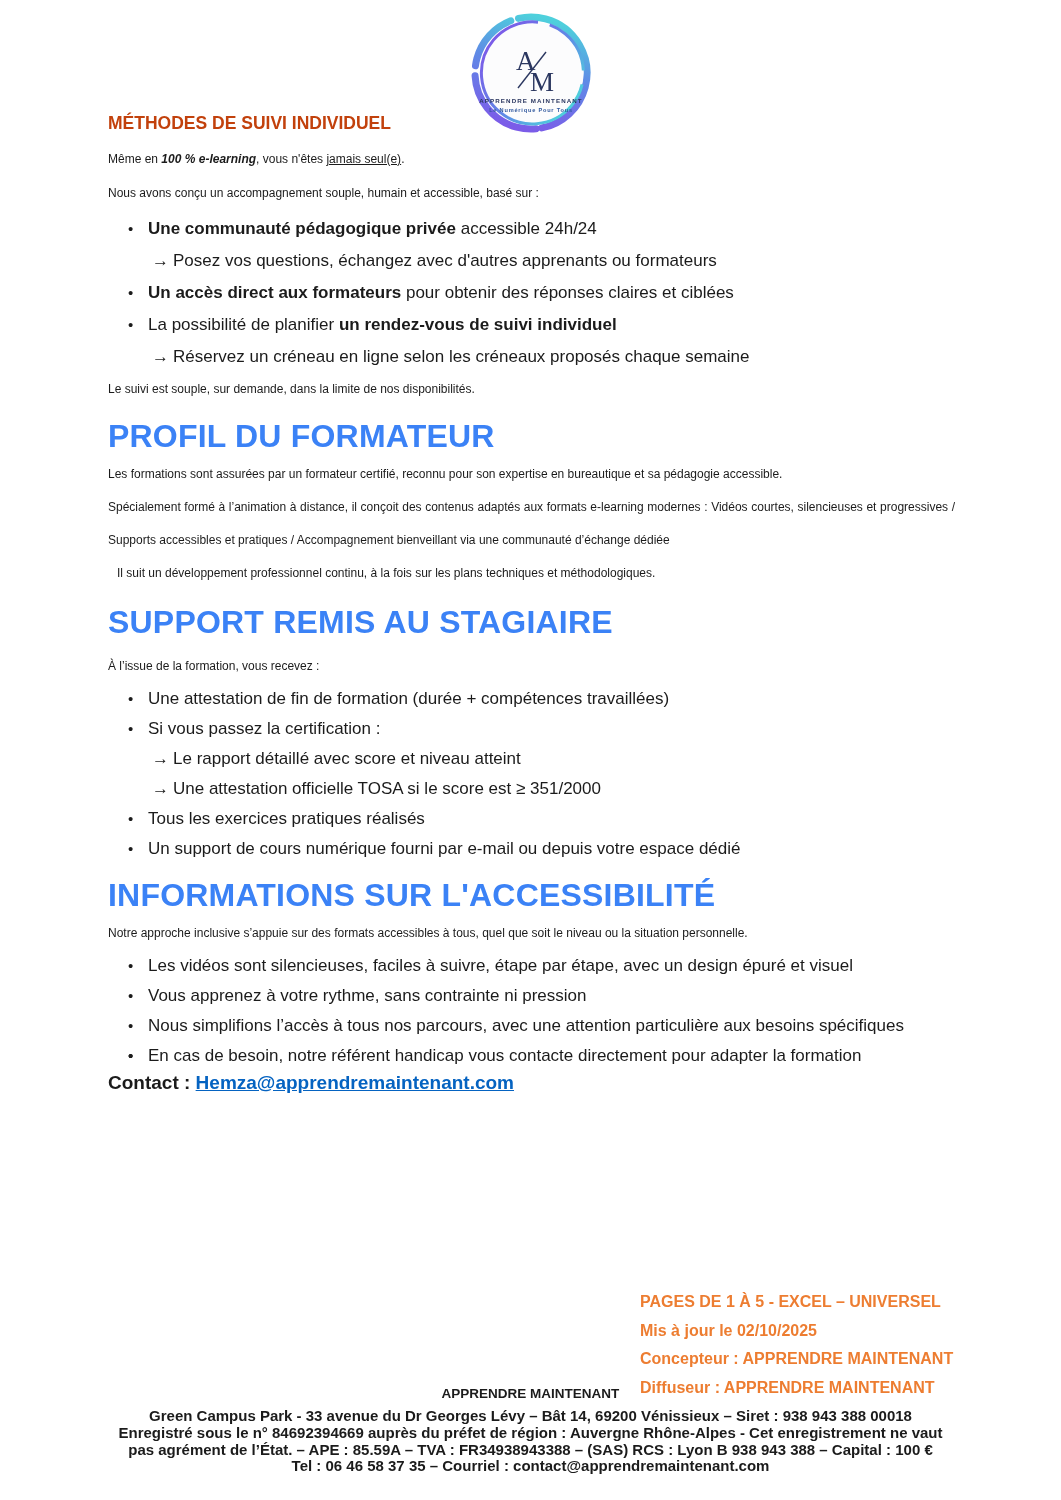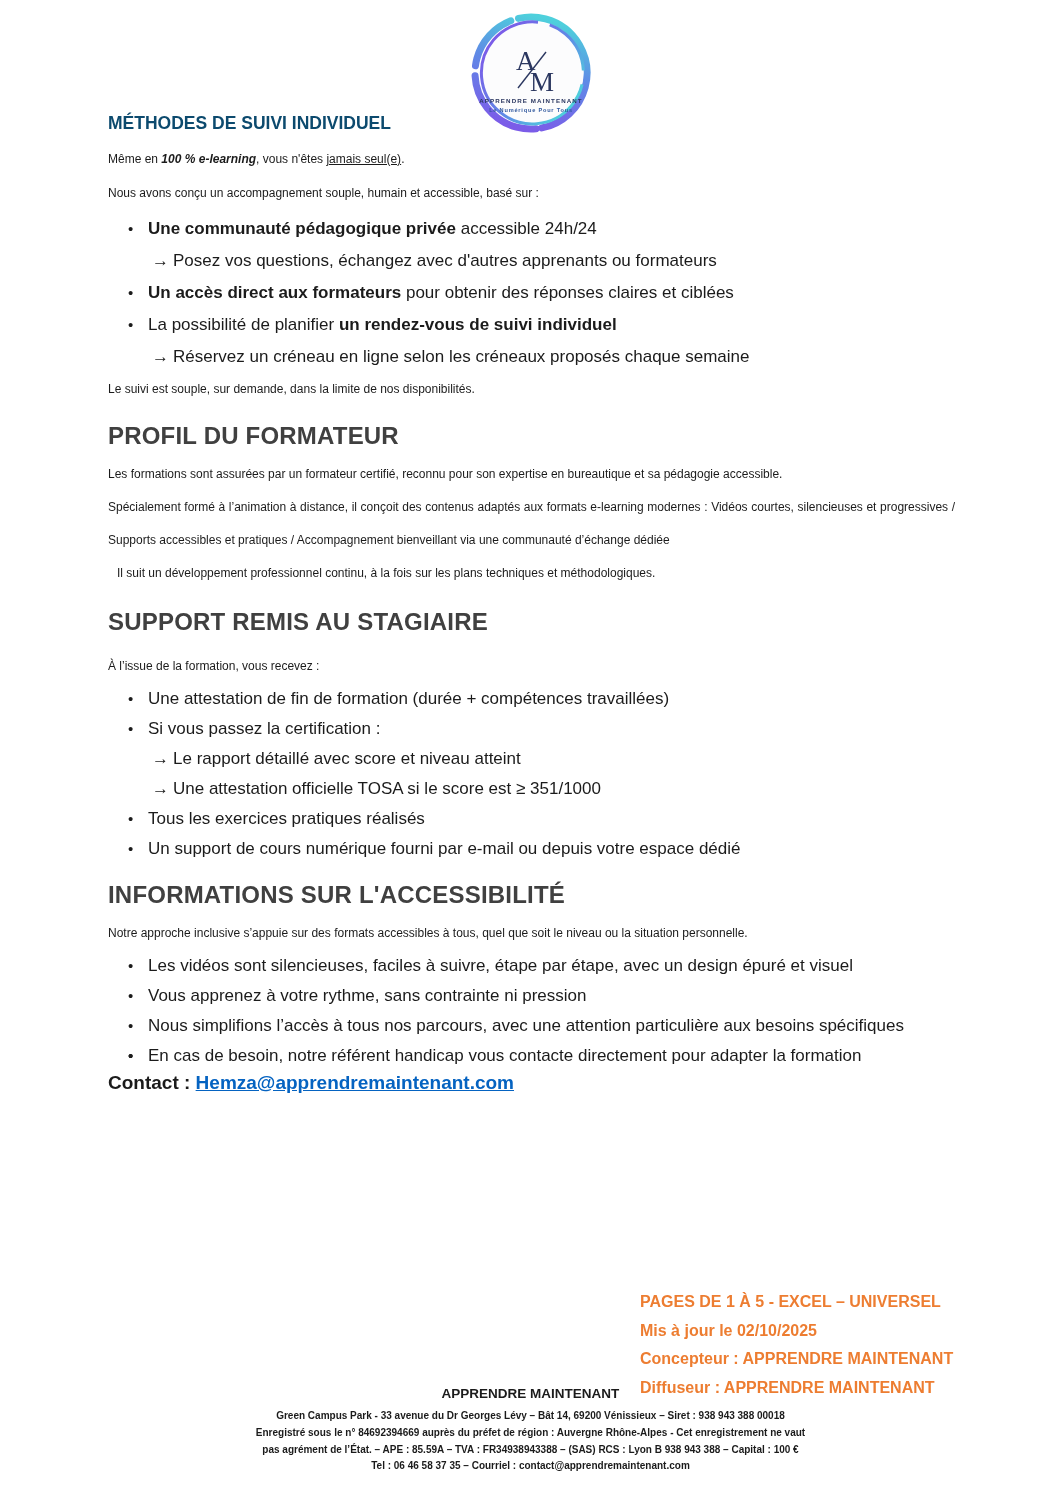--- a/index.html
+++ b/index.html
@@ -12,22 +12,22 @@
   .page{position:relative; width:1061px; height:1500px; background:#fff; overflow:hidden;}
 
   .logo{position:absolute; left:50%; top:10px; transform:translateX(-50%); width:126px; height:126px;}
   .logo svg{display:block;}
   .logo .mono{font-family:"Liberation Serif",serif; fill:var(--navy);}
   .logo .lname{font-family:"Liberation Sans",sans-serif; font-weight:bold; fill:var(--navy); letter-spacing:1.1px;}
   .logo .ltag{font-family:"Liberation Sans",sans-serif; font-weight:bold; fill:#31589e; letter-spacing:0.8px;}
 
   .content{padding:0 106px 0 108px;}
 
-  .h2{margin-top:112px; font-size:17.5px; font-weight:700; line-height:22px; color:#0c4a6e;}
-  .h1{margin-top:14px; margin-bottom:4px; font-size:24px; font-weight:800; line-height:36px; letter-spacing:0.2px; color:#404040;}
+  .h2{margin-top:112px; font-size:17.5px; font-weight:700; line-height:22px; color:#c2410c;}
+  .h1{margin-top:14px; margin-bottom:4px; font-size:32px; font-weight:800; line-height:36px; letter-spacing:0.2px; color:#3b82f6;}
 
   .para{font-size:12px; line-height:34px;}
   .para.mt{margin-top:8px;}
   .lh33{line-height:33px;}
   .lh29{line-height:29px;}
   .justify{text-align:justify;}
   .indent{text-indent:9px;}
 
   .bi{font-weight:700; font-style:italic;}
   .bold{font-weight:700;}
@@ -42,21 +42,21 @@
   .arrow-line .arr{margin-right:4px;}
 
   .contact{font-size:19px; font-weight:700; line-height:26px;}
   .contact a{color:var(--link); text-decoration:underline; font-weight:700; cursor:pointer;}
 
   .meta{position:absolute; left:640px; top:1288px; width:322px; 
         color:var(--orange); font-weight:700; font-size:16px; line-height:28.5px;}
 
   .footer{position:absolute; left:0; top:1386px; width:1061px; text-align:center; font-weight:700;}
   .footer .company{font-size:13.5px; margin-bottom:7px;}
-  .footer .fline{font-size:10px; line-height:16.8px;}
+  .footer .fline{font-size:15px; line-height:16.8px;}
 </style>
 </head>
 <body>
 
 <div class="page">
 
   <div class="logo">
     <svg width="126" height="126" viewBox="0 0 126 126">
       <defs>
         <linearGradient id="ring" x1="0" y1="0" x2="1" y2="0">
@@ -102,21 +102,21 @@
     <p class="para lh33 justify">Spécialement formé à l’animation à distance, il conçoit des contenus adaptés aux formats e-learning modernes : Vidéos courtes, silencieuses et progressives / Supports accessibles et pratiques / Accompagnement bienveillant via une communauté d’échange dédiée</p>
     <p class="para lh33 justify indent">Il suit un développement professionnel continu, à la fois sur les plans techniques et méthodologiques.</p>
 
     <h2 class="h1">SUPPORT REMIS AU STAGIAIRE</h2>
     <p class="para lh29" style="margin-top:12px;">À l’issue de la formation, vous recevez :</p>
 
     <div class="blist">
       <div class="b-item"><span class="dot">•</span><span>Une attestation de fin de formation (durée + compétences travaillées)</span></div>
       <div class="b-item"><span class="dot">•</span><span>Si vous passez la certification :</span></div>
       <div class="arrow-line"><span class="arr">→</span><span>Le rapport détaillé avec score et niveau atteint</span></div>
-      <div class="arrow-line"><span class="arr">→</span><span>Une attestation officielle TOSA si le score est ≥ 351/1000</span></div>
+      <div class="arrow-line"><span class="arr">→</span><span>Une attestation officielle TOSA si le score est ≥ 351/2000</span></div>
       <div class="b-item"><span class="dot">•</span><span>Tous les exercices pratiques réalisés</span></div>
       <div class="b-item"><span class="dot">•</span><span>Un support de cours numérique fourni par e-mail ou depuis votre espace dédié</span></div>
     </div>
 
     <h2 class="h1">INFORMATIONS SUR L'ACCESSIBILITÉ</h2>
     <p class="para lh29 justify" style="margin-top:6px;">Notre approche inclusive s’appuie sur des formats accessibles à tous, quel que soit le niveau ou la situation personnelle.</p>
 
     <div class="blist">
       <div class="b-item"><span class="dot">•</span><span>Les vidéos sont silencieuses, faciles à suivre, étape par étape, avec un design épuré et visuel</span></div>
       <div class="b-item"><span class="dot">•</span><span>Vous apprenez à votre rythme, sans contrainte ni pression</span></div>

